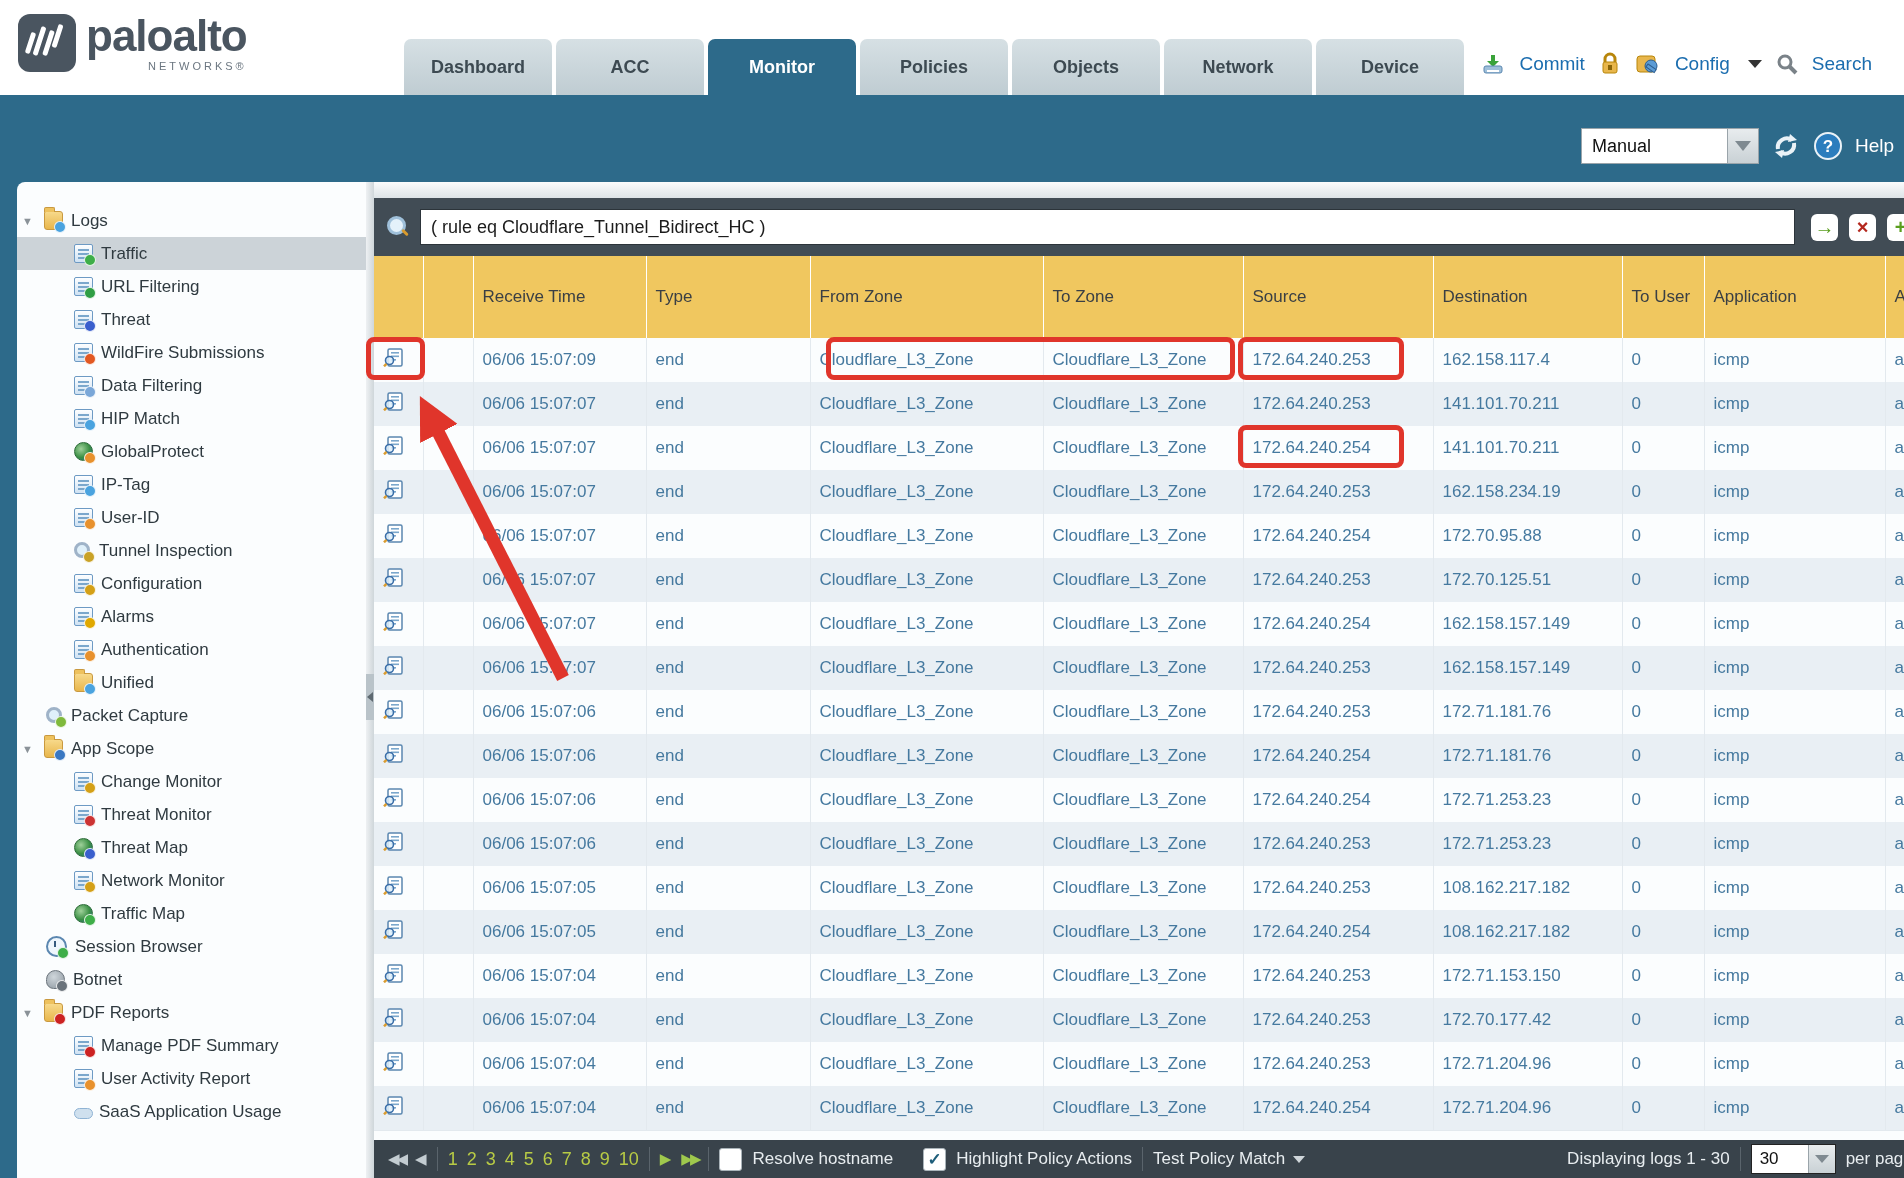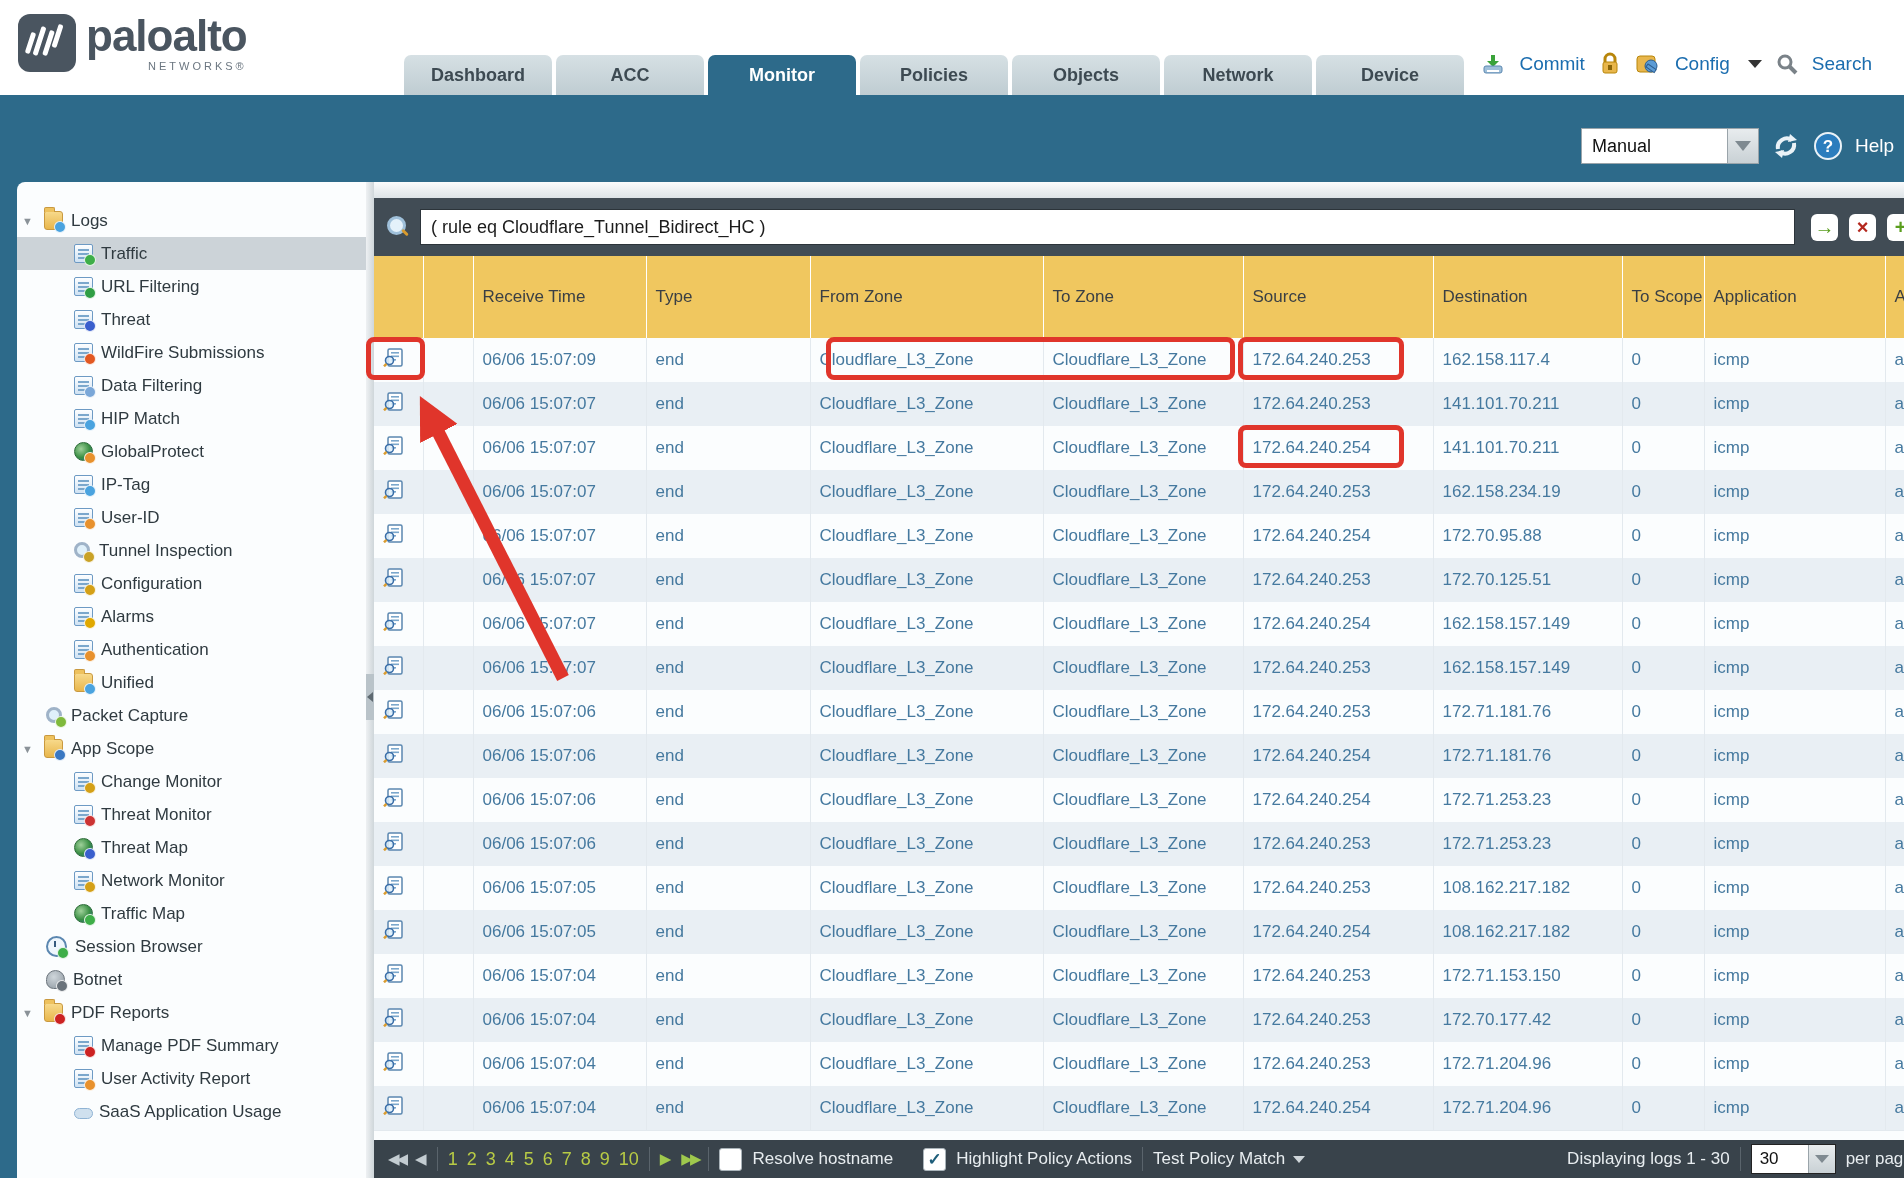--- a/index.html
+++ b/index.html
@@ -9,21 +9,21 @@
   
   .tophdr{position:absolute;left:0;top:0;width:1904px;height:95px;background:#ffffff;}
   .logo{position:absolute;left:18px;top:14px;display:flex;align-items:flex-start;gap:10px;}
   .logo-mark{width:58px;height:58px;border-radius:12px;background:#4a5560;position:relative;overflow:hidden;flex:none;}
   .logo-mark i{position:absolute;width:5px;background:#fff;border-radius:2px;transform:rotate(18deg);}
   .logo-text{line-height:1;}
   .logo-brand{font-size:44px;color:#4a5560;letter-spacing:-1px;font-weight:bold;}
   .logo-sub{font-size:11px;color:#6b7680;letter-spacing:3px;text-align:right;margin-top:3px;}
 
   .tabs{position:absolute;left:404px;bottom:0;display:flex;gap:4px;}
-  .tab{width:148px;height:40px;display:flex;align-items:center;justify-content:center;
+  .tab{width:148px;height:56px;display:flex;align-items:center;justify-content:center;
        font-size:18px;font-weight:bold;color:#3d4a52;background:linear-gradient(#d6e0e4,#bfccd2);
        border-radius:7px 7px 0 0;cursor:pointer;}
   .tab.active{background:#2d6a8a;color:#ffffff;}
 
   .top-actions{position:absolute;right:32px;top:52px;display:flex;align-items:center;gap:14px;
                font-size:19px;color:#1b6daf;}
   .top-actions .lbl{cursor:pointer;}
   .caret{width:0;height:0;border-left:7px solid transparent;border-right:7px solid transparent;border-top:8px solid #333;display:inline-block;margin-left:4px;}
 
   
@@ -417,21 +417,21 @@
       <thead>
           <tr id="theadrow">
             <th></th>
             <th></th>
             <th>Receive Time</th>
             <th>Type</th>
             <th>From Zone</th>
             <th>To Zone</th>
             <th>Source</th>
             <th>Destination</th>
-            <th>To Scope</th>
+            <th>To User</th>
             <th>Application</th>
             <th>A</th>
           </tr>
         </thead>
       <tbody id="tbody">
           <tr class="odd">
             <td><svg width="22" height="19" viewBox="0 0 22 19">
                 <rect x="5" y="1" width="14" height="17" rx="1.5" fill="#fff" stroke="#5b87b0" stroke-width="1.5"></rect>
                 <rect x="8" y="4" width="8" height="1.6" fill="#7ba7cc"></rect>
                 <rect x="8" y="7.5" width="8" height="1.6" fill="#7ba7cc"></rect>

